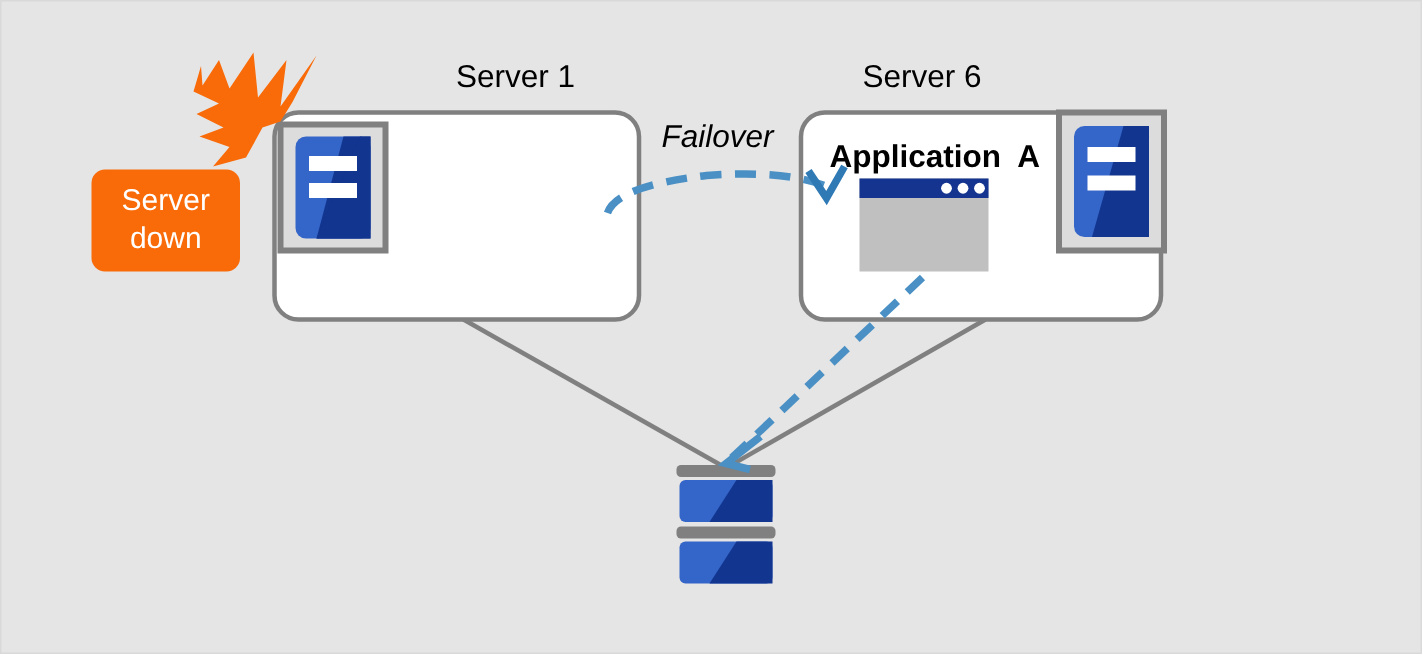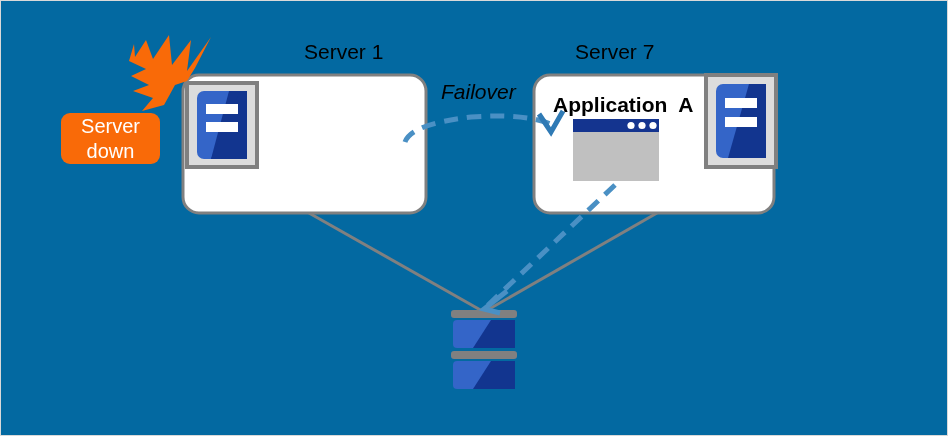--- a/index.html
+++ b/index.html
@@ -7,21 +7,21 @@
     padding: 0;
     background: #ffffff;
   }
   body {
     font-family: "Liberation Sans", sans-serif;
   }
   #canvas {
     position: relative;
     width: 948px;
     height: 436px;
-    background: #0369a1;
+    background: #e5e5e5;
     border: 1px solid #d9d9d9;
     box-sizing: border-box;
     overflow: hidden;
     padding-left: 28px;
   }
   #vector-layer {
     position: absolute;
     left: 0;
     top: 0;
     width: 948px;
@@ -58,21 +58,21 @@
   #disk-label {
     left: 425px;
     top: 396px;
     font-size: 21px;
   }
   #server-down-badge {
     position: absolute;
     left: 60px;
     top: 112px;
     width: 99px;
-    height: 51px;
+    height: 68px;
     background: #f96a08;
     border-radius: 9px;
     color: #ffffff;
     font-size: 20px;
     display: flex;
     flex-direction: column;
     align-items: center;
     justify-content: center;
     line-height: 1.25;
     text-align: center;
@@ -160,21 +160,21 @@
                L 168 95
                L 174 84
                L 186 80
                L 194 67
                Z" fill="#f96a08"></path>
     </g>
   </svg>
 
   <div class="label" id="server1-title">Server 1</div>
 
-  <div class="label" id="server2-title">Server 7</div>
+  <div class="label" id="server2-title">Server 6</div>
 
   <div class="label" id="failover-label">Failover</div>
 
   <div class="label" id="application-label">Application  A</div>
 
 
   <div id="server-down-badge">
     <span>Server</span>
     <span>down</span>
   </div>

